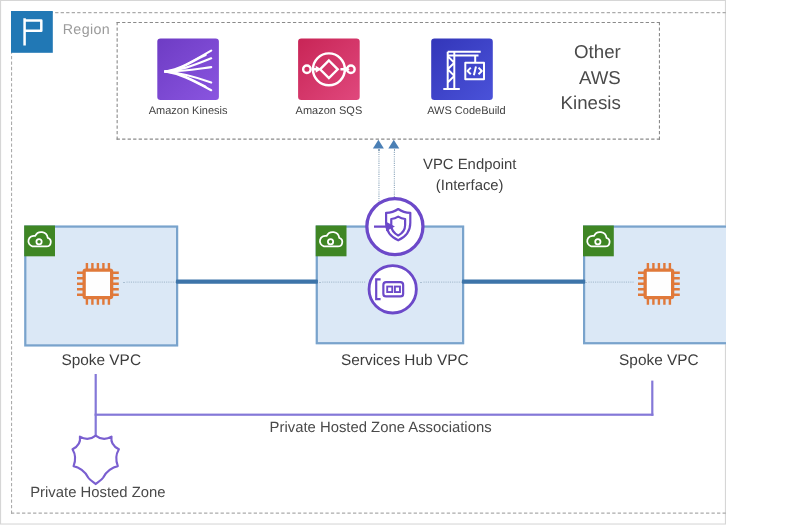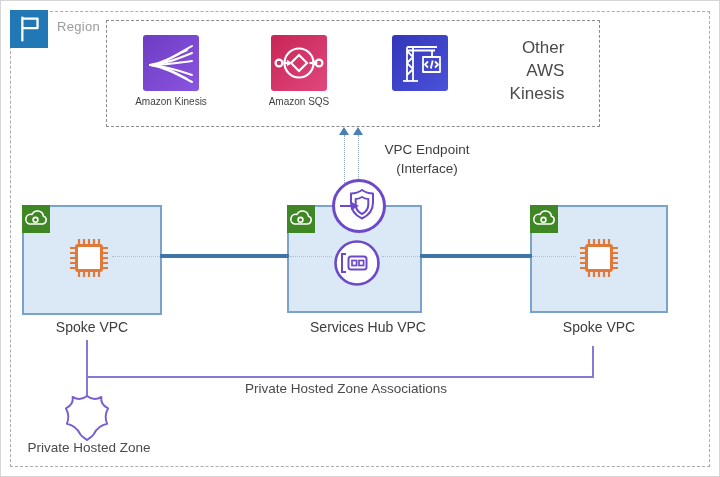--- a/index.html
+++ b/index.html
@@ -1,17 +1,17 @@
 <!DOCTYPE html>
 <html><head>
 <meta charset="utf-8">
 <style>
   html,body{margin:0;padding:0;background:#fff;}
   #canvas{
-    position:relative;width:720px;height:477px;background:#ffffff;
+    position:relative;width:660px;height:477px;background:#ffffff;
     font-family:"Liberation Sans",sans-serif;overflow:hidden;
     box-shadow:inset 0 0 0 1px #d6d6d6;
   }
   .abs{position:absolute;}
   
   .region-box{left:10px;top:11px;width:698px;height:454px;border:1px dashed #ababab;}
   .region-flag{left:10px;top:10px;width:38px;height:38px;background:#2178b5;}
   .region-label{left:57px;top:19px;font-size:13px;color:#9b9b9b;letter-spacing:.3px;}
   
   .group-box{left:106px;top:20px;width:492px;height:105px;border:1px dashed #8a8a8a;}
@@ -111,20 +111,21 @@
         <path d="M15 12 H45 M15 15.5 H43"></path>
         <path d="M40 15.5 V22"></path>
         <rect x="31" y="22" width="17" height="15"></rect>
         <path d="M36 26.5 L33 29.5 L36 32.5"></path>
         <path d="M43 26.5 L46 29.5 L43 32.5"></path>
         <path d="M40.7 25.5 L38.8 33.5"></path>
         <path d="M11 46 H26"></path>
       </g>
     </svg>
   </div>
+  <div class="abs svc-label ctr" style="left:424px;">AWS CodeBuild</div>
 
   <div class="abs other-title">
     <div>Other</div>
     <div>AWS</div>
     <div>Kinesis</div>
   </div>
 
   <div class="abs dotline dl-a"></div>
   <div class="abs dotline dl-b"></div>
   <div class="abs arrowhead ah-a"></div>

